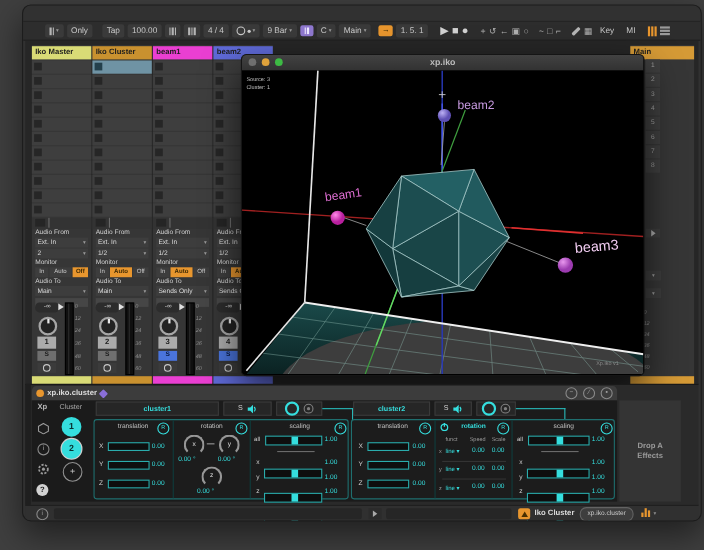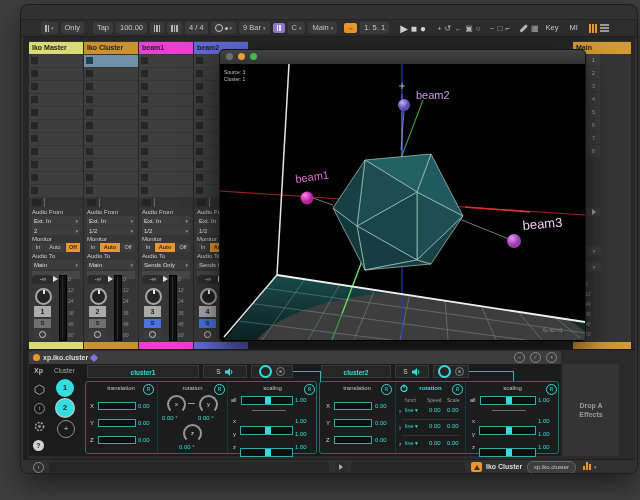--- a/index.html
+++ b/index.html
@@ -488,20 +488,21 @@
           <i>60</i>
         </div>
     <div class="a strip" style="background:#d59a36;width:58px"></div>
   </div>
 
   <div class="a fwin">
     <div class="a ftit">
       <div class="a tl" style="left:6px;background:#6f6f6f"></div>
       <div class="a tl" style="left:18px;background:#dea23b"></div>
       <div class="a tl" style="left:30px;background:#3dbb44"></div>
+      <div class="a ftitle">xp.iko</div>
     </div>
     <svg class="a" style="left:0;top:14px" width="365" height="276" viewBox="0 0 365 276" font-family="Liberation Sans, sans-serif">
       <defs>
         <radialGradient id="g1" cx="35%" cy="30%">
               <stop offset="0%" stop-color="#ff8ae8"></stop>
               <stop offset="100%" stop-color="#b81f9e"></stop>
             </radialGradient>
         <radialGradient id="g2" cx="35%" cy="30%">
               <stop offset="0%" stop-color="#bcb0f4"></stop>
               <stop offset="100%" stop-color="#5f50b4"></stop>

